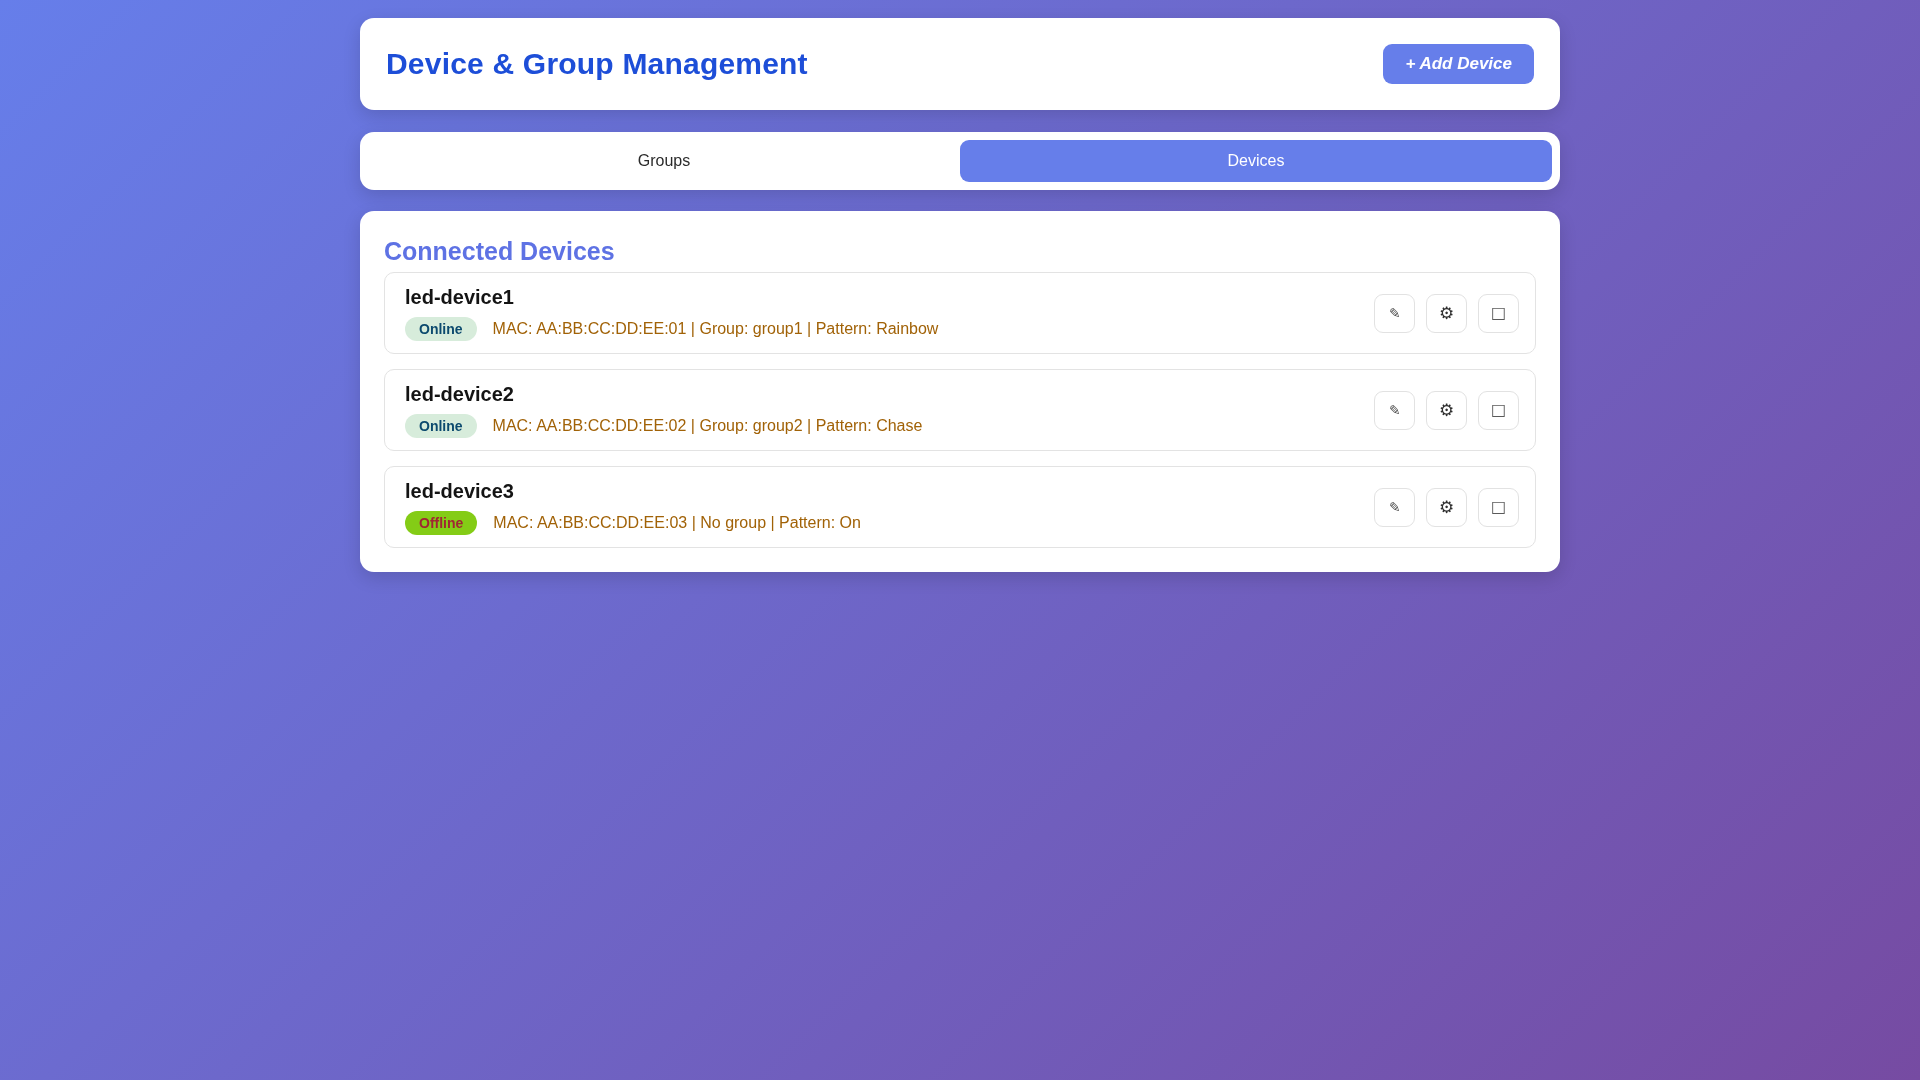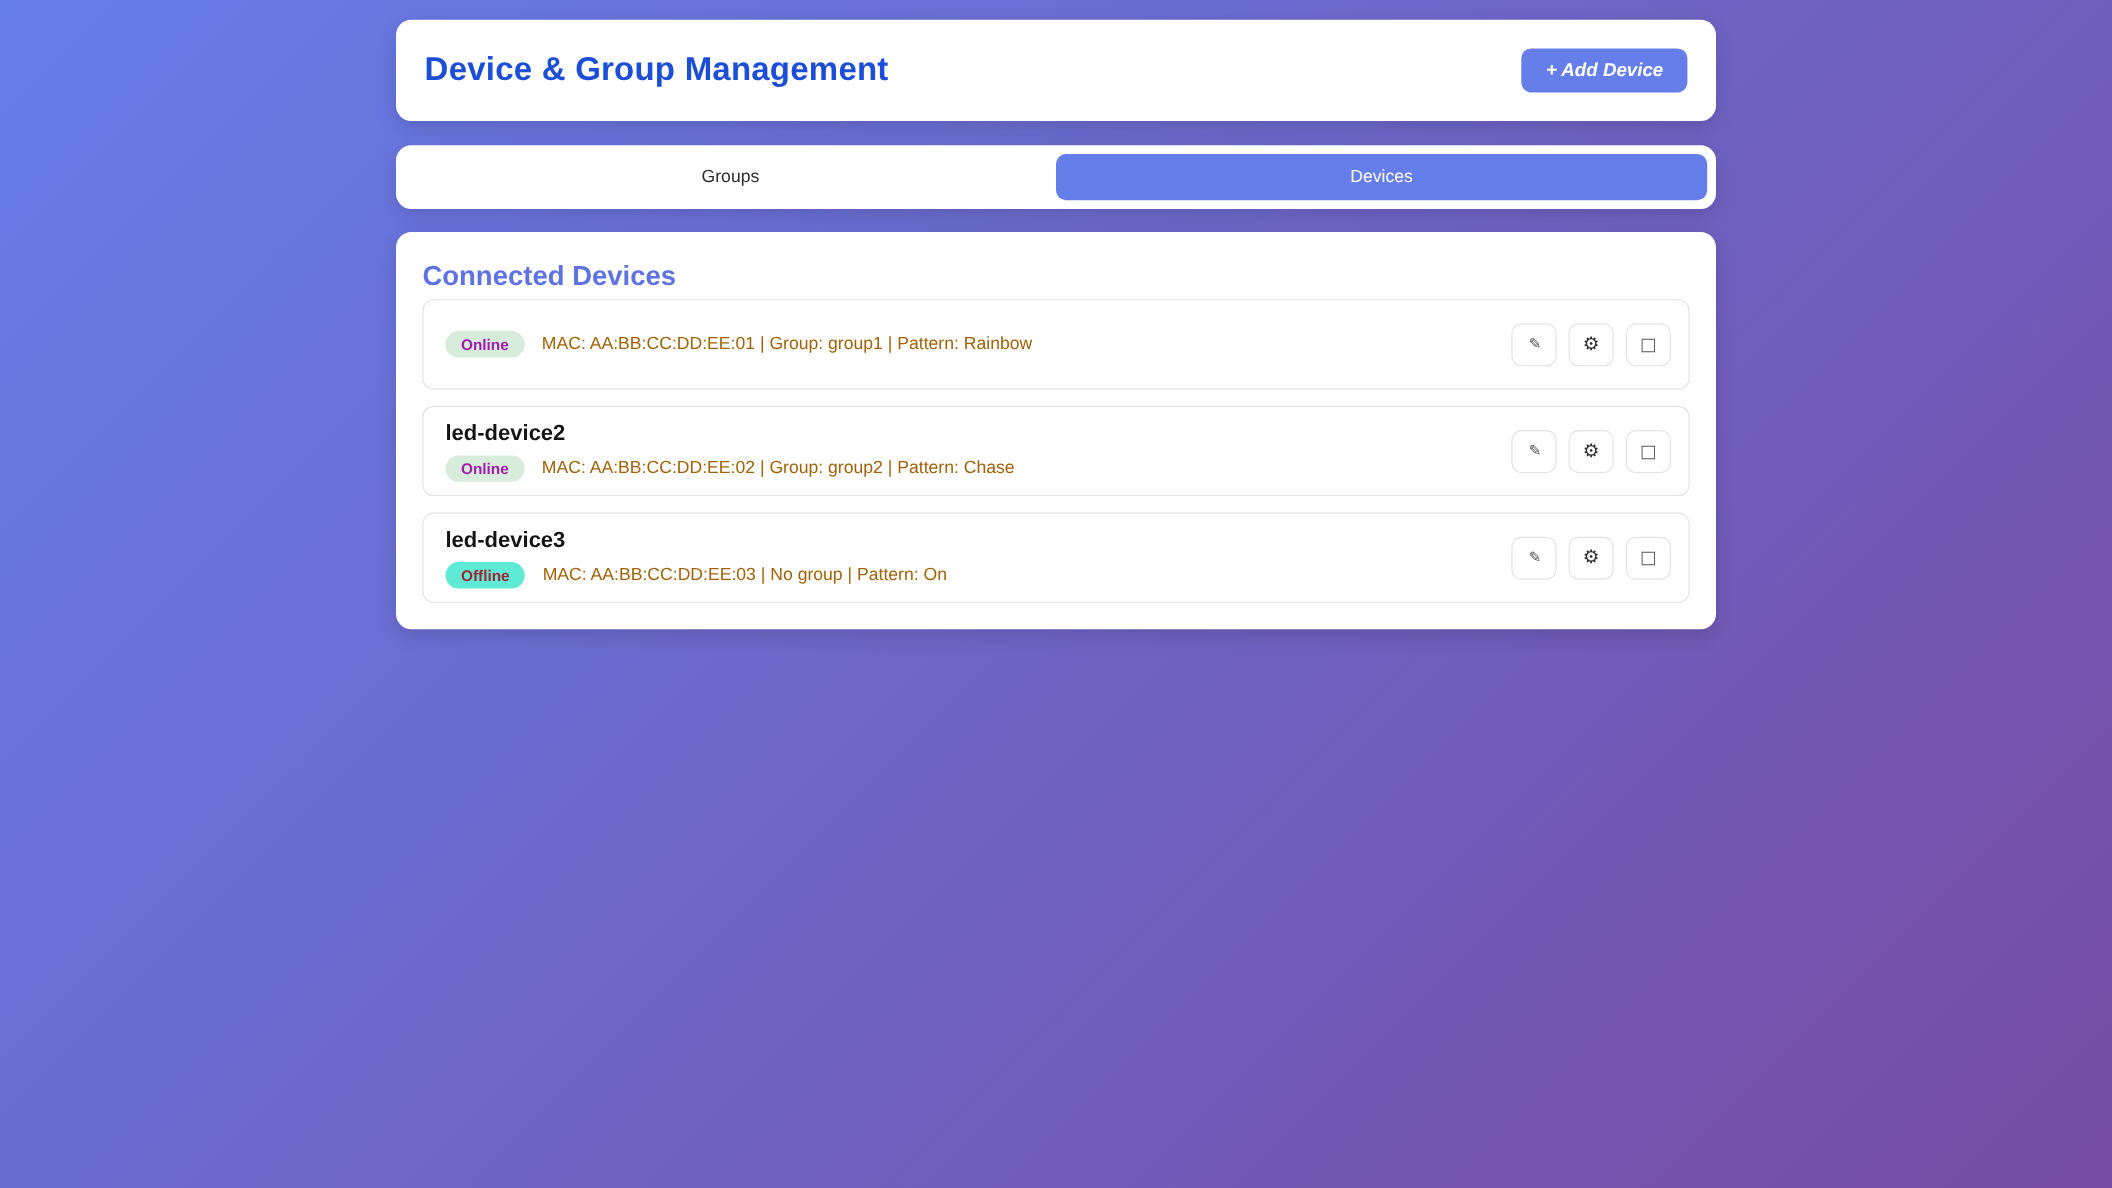--- a/index.html
+++ b/index.html
@@ -102,22 +102,22 @@
   }
   .device-meta { display: flex; align-items: center; }
   .status-badge {
     display: inline-block;
     border-radius: 999px;
     padding: 4px 14px;
     font-size: 14px;
     font-weight: bold;
     margin-right: 16px;
   }
-  .status-badge.online { background: #d7ecdb; color: #a21caf; }
-  .status-badge.offline { background: #5eead4; color: #a02533; }
+  .status-badge.online { background: #d7ecdb; color: #0c4a6e; }
+  .status-badge.offline { background: #84cc16; color: #a02533; }
   .device-info { font-size: 16px; color: #a16207; text-align: right; }
 
   .actions { display: flex; gap: 11px; }
   .icon-btn {
     width: 41px;
     height: 39px;
     background: #ffffff;
     border: 1px solid #e2e2e2;
     border-radius: 9px;
     display: flex;
@@ -146,20 +146,21 @@
   <div class="card tabbar">
     <button class="tab">Groups</button>
     <button class="tab active">Devices</button>
   </div>
 
   <div class="card panel">
     <h2 class="panel-heading">Connected Devices</h2>
     <div id="device-list">
   <div class="device-row">
     <div class="device-left">
+      <div class="device-name">led-device1</div>
       <div class="device-meta">
         <span class="status-badge online">Online</span>
         <span class="device-info">MAC: AA:BB:CC:DD:EE:01 | Group: group1 | Pattern: Rainbow</span>
       </div>
     </div>
     <div class="actions">
       <button class="icon-btn">
         <span class="glyph pencil">✏︎</span>
       </button>
       <button class="icon-btn">

